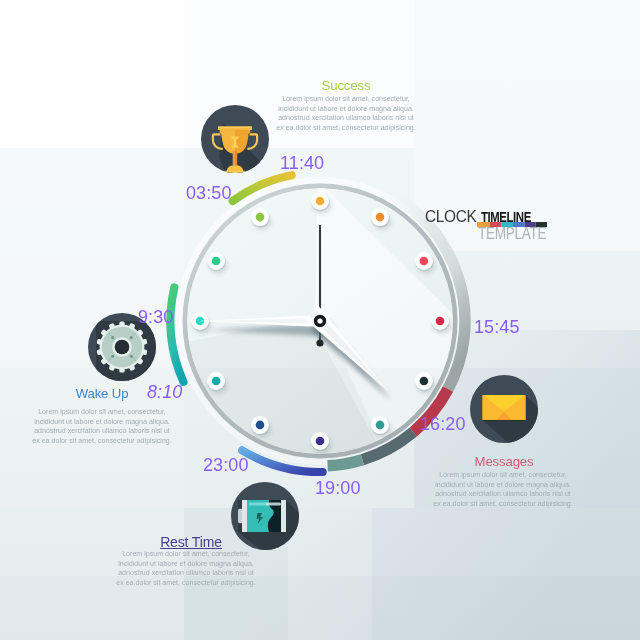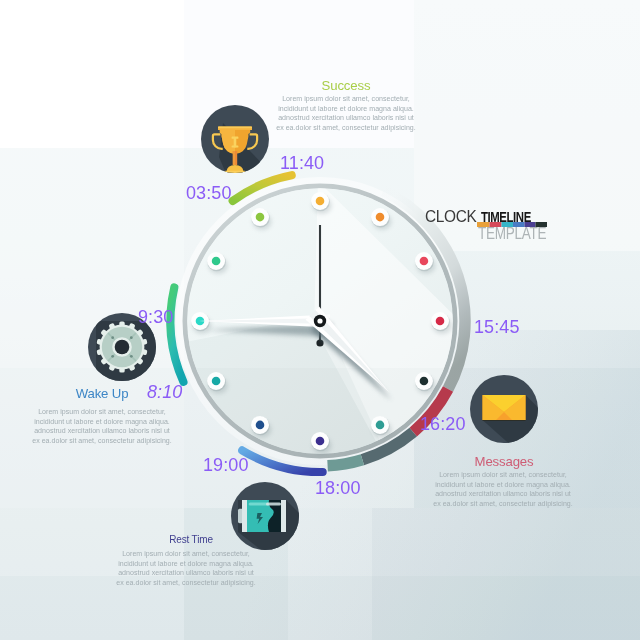--- a/index.html
+++ b/index.html
@@ -332,36 +332,36 @@
     <div class="sec-title" style="left:206px;top:79px;width:280px;text-align:center;font-size:13.2px;color:var(--c-success);">Success</div>
 <div class="sec-body" style="left:251px;top:94px;width:190px;">Lorem ipsum dolor sit amet, consectetur,
 incididunt ut labore et dolore magna aliqua.
 adnostrud xercitation ullamco laboris nisi ut
 ex ea.dolor sit amet, consectetur adipisicing.</div>
 <div class="sec-title" style="left:-38px;top:387px;width:280px;text-align:center;font-size:13.2px;color:var(--c-wake_up);">Wake Up</div>
 <div class="sec-body" style="left:7px;top:407px;width:190px;">Lorem ipsum dolor sit amet, consectetur,
 incididunt ut labore et dolore magna aliqua.
 adnostrud xercitation ullamco laboris nisi ut
 ex ea.dolor sit amet, consectetur adipisicing.</div>
-<div class="sec-title" style="left:51px;top:535px;width:280px;text-align:center;font-size:10px;color:var(--c-rest_time);">Rest Time</div>
+<div class="sec-title" style="left:51px;top:535px;width:280px;text-align:center;font-size:14px;color:var(--c-rest_time);text-decoration:underline;">Rest Time</div>
 <div class="sec-body" style="left:91px;top:549px;width:190px;">Lorem ipsum dolor sit amet, consectetur,
 incididunt ut labore et dolore magna aliqua.
 adnostrud xercitation ullamco laboris nisi ut
 ex ea.dolor sit amet, consectetur adipisicing.</div>
 <div class="sec-title" style="left:364px;top:455px;width:280px;text-align:center;font-size:13.2px;color:var(--c-messages);">Messages</div>
 <div class="sec-body" style="left:408px;top:470px;width:190px;">Lorem ipsum dolor sit amet, consectetur,
 incididunt ut labore et dolore magna aliqua.
 adnostrud xercitation ullamco laboris nisi ut
 ex ea.dolor sit amet, consectetur adipisicing.</div>
 <div class="tlabel" style="left:280px;top:153px;">11:40</div>
 <div class="tlabel" style="left:186px;top:183px;">03:50</div>
 <div class="tlabel" style="left:138px;top:263px;margin-top:44px;">9:30</div>
 <div class="tlabel" style="left:147px;top:382px;font-style:italic;">8:10</div>
-<div class="tlabel" style="left:203px;top:455px;">19:00</div>
-<div class="tlabel" style="left:315px;top:478px;">18:00</div>
+<div class="tlabel" style="left:203px;top:455px;">23:00</div>
+<div class="tlabel" style="left:315px;top:478px;">19:00</div>
 <div class="tlabel" style="left:420px;top:414px;">16:20</div>
 <div class="tlabel" style="left:474px;top:317px;">15:45</div>
     <div id="logo">
   <div style="position:absolute;left:0;top:0;white-space:nowrap;">
     <span class="lg-clock">CLOCK</span><span style="display:inline-block;width:0px"></span><span class="lg-time">TIMELINE</span>
   </div>
   <svg class="abs" style="left:52px;top:15.2px" width="70" height="5" viewBox="0 0 70 5">
     <rect x="0" y="0" width="12.5" height="5" fill="#e9a13a"></rect>
     <rect x="12.5" y="0" width="12" height="5" fill="#d64a5a"></rect>
     <rect x="24.5" y="0" width="11.5" height="5" fill="#36b5c8"></rect>

